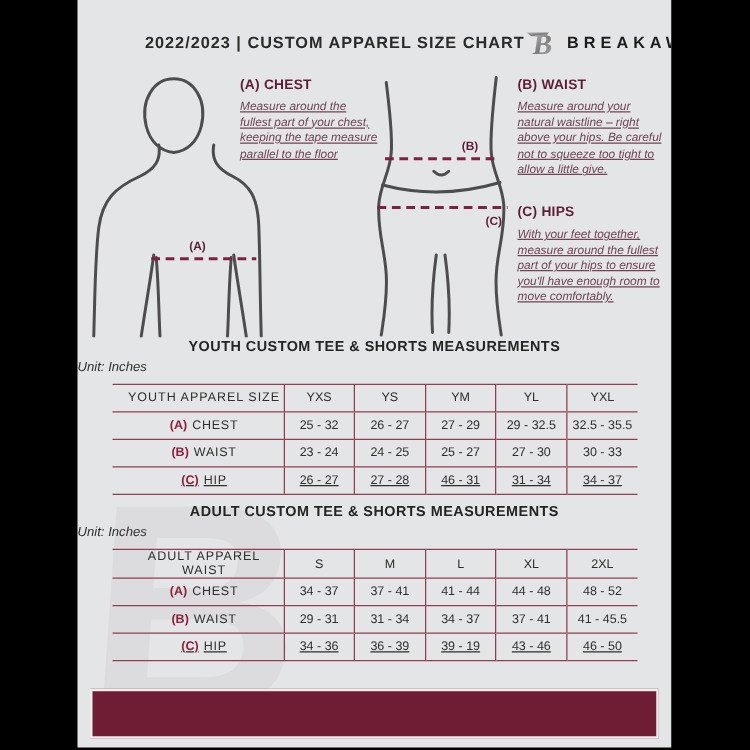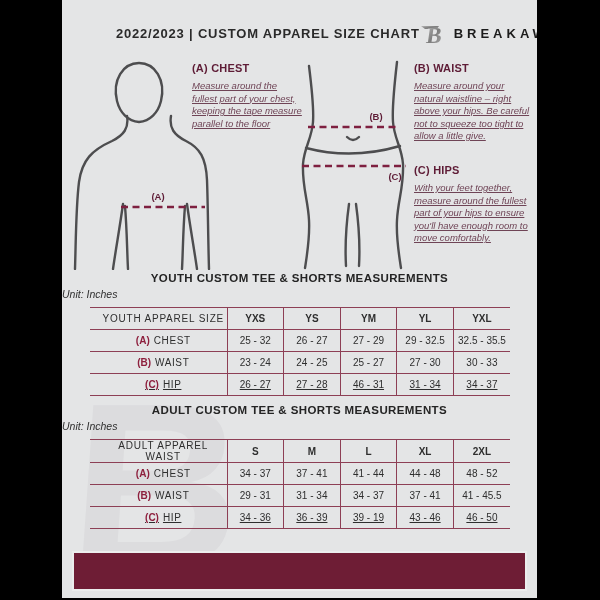--- a/index.html
+++ b/index.html
@@ -26,21 +26,21 @@
   .sec-title{position:absolute;left:0;width:100%;text-align:center;font-size:11.5px;
     font-weight:bold;color:#242424;letter-spacing:0.4px;}
   .sec-unit{position:absolute;left:0;width:100%;text-align:left;font-size:10.5px;
     font-style:italic;color:#2f2f2f;}
   table.size{position:absolute;left:28px;width:420px;border-collapse:collapse;table-layout:fixed;}
   table.size td{height:21px;border-top:1.5px solid #8d3f55;font-size:10px;color:#2e2e2e;
     text-align:center;padding:0;background:transparent;}
   table.size tr:last-child td{border-bottom:1.5px solid #8d3f55;text-decoration:underline;}
   table.size td + td{border-left:1.5px solid #8d3f55;}
   table.size td.lbl{text-align:center;padding-left:10px;}
-  td.col-head{font-weight:bold;font-size:10.5px;}
+  td.col-head{font-weight:normal;font-size:10.5px;}
   td.row-head{font-weight:normal;letter-spacing:0.8px;font-size:10px;color:#333;}
   .pfx{color:#8d1f3d;font-weight:bold;margin-right:4px;}
   .rlabel{letter-spacing:0.6px;margin-top:17px;}
   col.c-label{width:137px;} col.c-size{width:56.6px;}
 
   .footer-bar{position:absolute;left:10px;top:551px;width:451px;height:36px;
     background:#6e1d35;border:2px solid #eceded;}
 </style>
 </head>
 <body>

